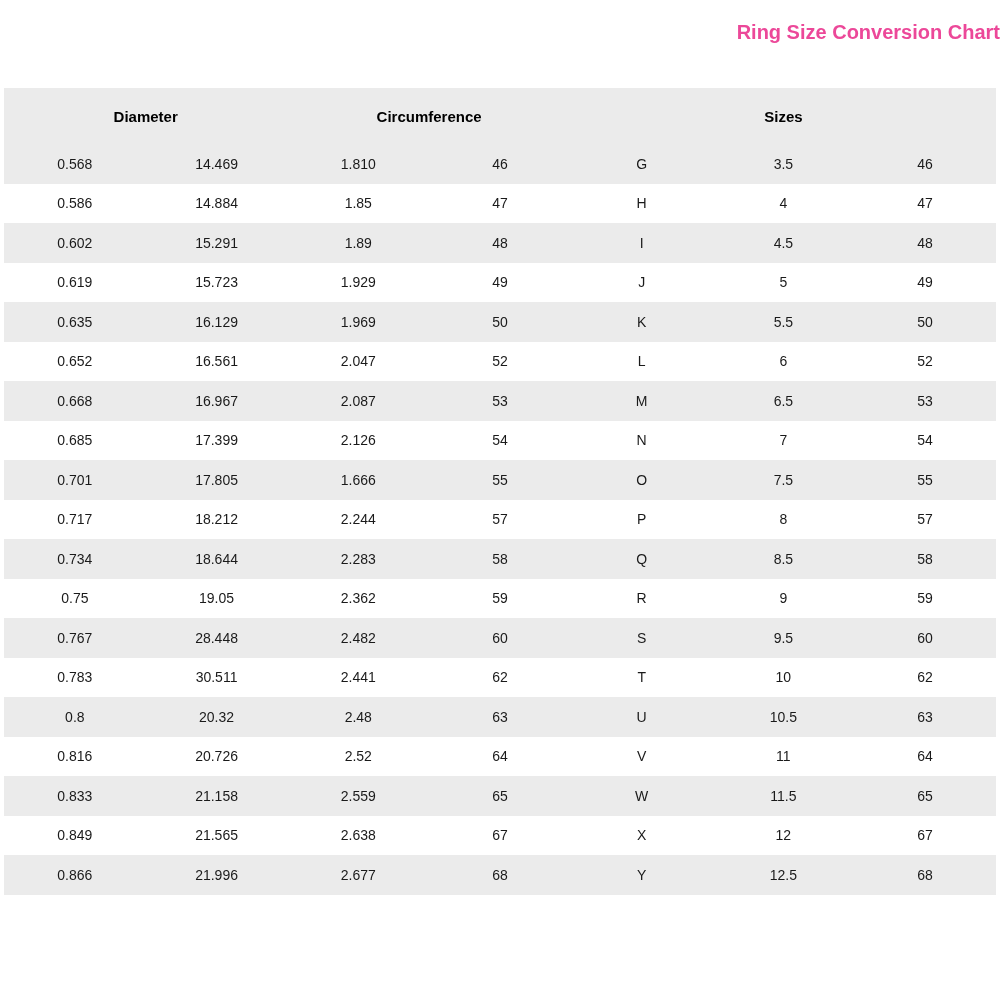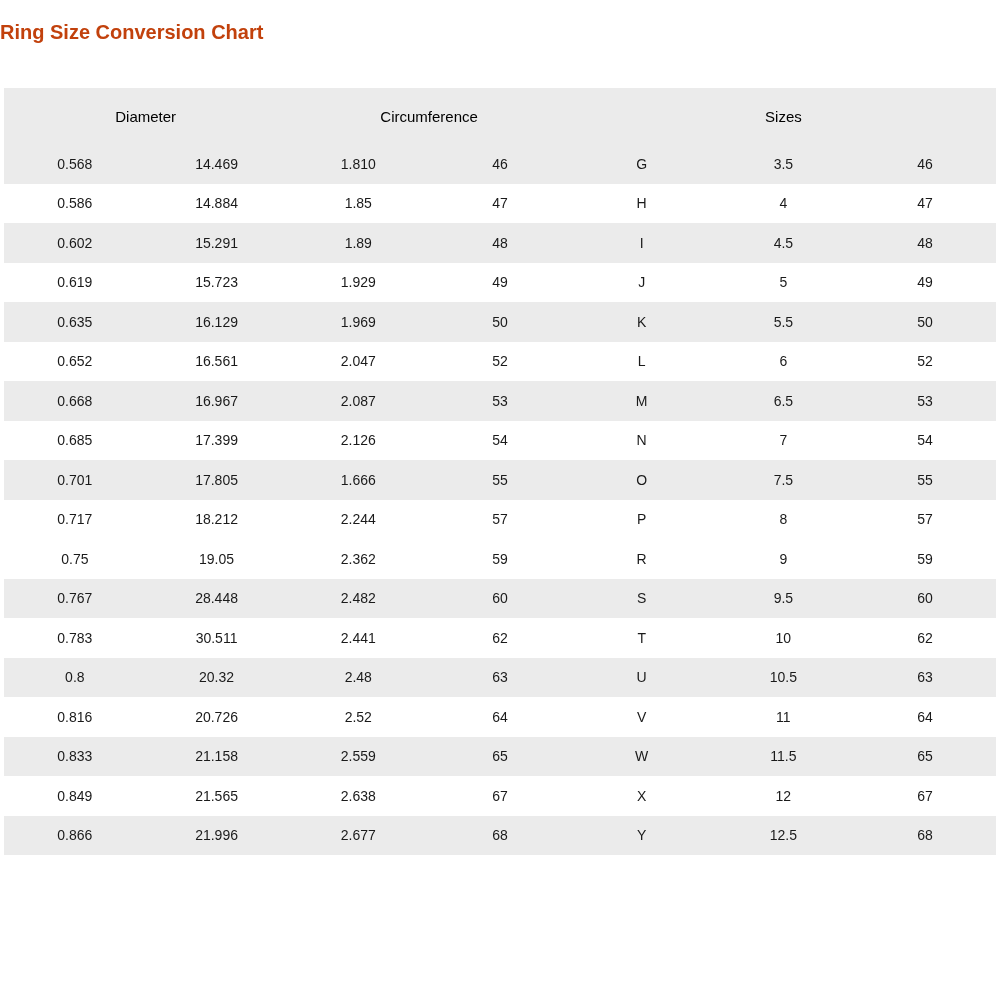--- a/index.html
+++ b/index.html
@@ -4,44 +4,44 @@
 <style>
   html, body {
     margin: 0;
     padding: 0;
     background: #ffffff;
     width: 1000px;
     font-family: "Liberation Sans", sans-serif;
     color: #1a1a1a;
   }
   .title {
-    text-align: left;
+    text-align: right;
     font-size: 20px;
     font-weight: bold;
     line-height: 24px;
     margin: 20px 0 0 0;
-    color: #c2410c;
+    color: #ec4899;
   }
   table.ring-table {
     border-collapse: collapse;
     table-layout: fixed;
     width: 992px;
     margin: 44px 4px 0 4px;
   }
   table.ring-table th,
   table.ring-table td {
     text-align: center;
     vertical-align: middle;
     padding: 0 6px;
     overflow: hidden;
   }
   thead tr.group-row th {
     background: #ebebeb;
     height: 56px;
-    font-weight: normal;
+    font-weight: bold;
     font-size: 15px;
     color: #000000;
   }
   thead tr.subheader-row th {
     background: #ffffff;
     height: 49px;
     font-weight: normal;
     font-size: 14px;
     line-height: 18px;
   }
@@ -151,20 +151,29 @@
       </tr>
       <tr>
         <td>0.717</td>
         <td>18.212</td>
         <td>2.244</td>
         <td>57</td>
         <td>P</td>
         <td>8</td>
         <td>57</td>
       </tr>
+      <tr class="stripe">
+        <td>0.734</td>
+        <td>18.644</td>
+        <td>2.283</td>
+        <td>58</td>
+        <td>Q</td>
+        <td>8.5</td>
+        <td>58</td>
+      </tr>
       <tr>
         <td>0.75</td>
         <td>19.05</td>
         <td>2.362</td>
         <td>59</td>
         <td>R</td>
         <td>9</td>
         <td>59</td>
       </tr>
       <tr class="stripe">

